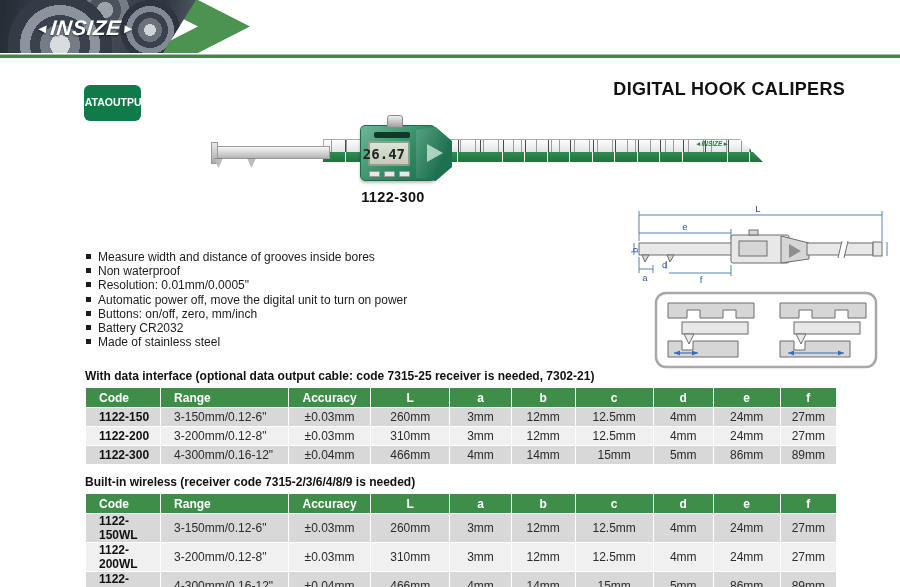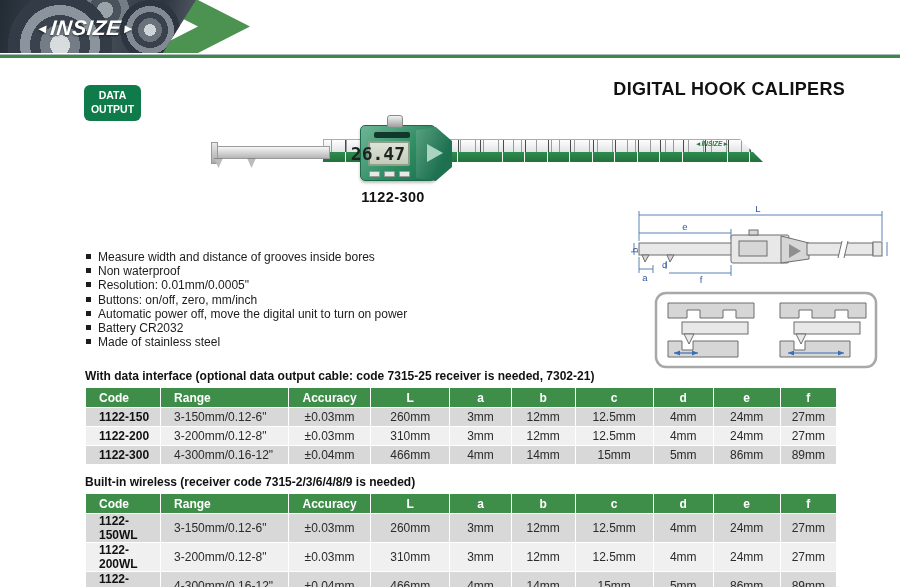--- a/index.html
+++ b/index.html
@@ -21,21 +21,21 @@
   .hdr-logo{position:absolute;left:36px;top:16px;z-index:3;color:#fff;
     font-style:italic;font-weight:bold;font-size:21px;letter-spacing:.5px;
     transform:skewX(-6deg);text-shadow:0 1px 2px rgba(0,0,0,.6);display:flex;align-items:center;gap:1px;}
   .hdr-logo .arrow{font-size:13px;font-style:normal;}
   .hdr-rule{position:absolute;left:0;top:54px;width:900px;height:3px;
     background:var(--rule-green,#3a8a47);border-top:1px solid #b3b8bc;}
 
   
   .badge{position:absolute;left:84px;top:85px;width:57px;height:36px;
     background:var(--badge-green,#0f7b4a);border-radius:6px;color:#fff;
-    font-weight:bold;font-size:10.5px;line-height:1.3;display:flex;flex-direction:column;
+    font-weight:bold;font-size:10.5px;line-height:1.3;display:flex;flex-direction:row;
     align-items:center;justify-content:center;text-align:center;}
   .title{position:absolute;right:55px;top:79px;font-size:18px;font-weight:bold;
     letter-spacing:.3px;color:#111;}
 
   
   .figure{position:absolute;left:185px;top:113px;width:580px;height:80px;}
   .rod{position:absolute;left:28px;top:33px;width:115px;height:11px;
     background:linear-gradient(#f7f7f7,#b5b5b5);border:1px solid #9a9a9a;}
   .rod-face{position:absolute;left:26px;top:29px;width:5px;height:20px;
     background:linear-gradient(#e9e9e9,#a9a9a9);border:1px solid #999;}
@@ -58,21 +58,21 @@
   .beam-logo{position:absolute;left:372px;top:1px;font-size:6.5px;font-weight:bold;
     font-style:italic;color:#2b7a43;letter-spacing:0;}
   .unit{position:absolute;left:175px;top:12px;width:74px;height:54px;
     background:linear-gradient(135deg,#6fb597,#2c8a60 60%,#1d7050);
     border:1px solid #1c6a4a;border-radius:5px;box-shadow:0 2px 3px rgba(0,0,0,.25);z-index:2;}
   .roller{position:absolute;left:26px;top:-11px;width:14px;height:11px;
     background:linear-gradient(#f2f2f2,#9f9f9f);border:1px solid #8a8a8a;border-radius:3px 3px 1px 1px;}
   .unit-strip{position:absolute;left:13px;top:6px;width:36px;height:6px;background:#12382b;border-radius:2px;}
   .lcd{position:absolute;left:7px;top:15px;width:42px;height:25px;
     background:linear-gradient(#dde3d6,#c3ccba);border:2px solid #8ea089;border-radius:2px;
-    font-family:"DejaVu Sans Mono",monospace;font-weight:bold;font-size:18px;color:#1d2420;
+    font-family:"DejaVu Sans Mono",monospace;font-weight:bold;font-size:14px;color:#1d2420;
     display:flex;align-items:center;justify-content:flex-end;padding-right:3px;box-sizing:border-box;}
   .unit-btn{position:absolute;top:45px;width:9px;height:4px;background:#e8e8e8;border:1px solid #9a9a9a;border-radius:1px;}
   .unit-btn.b1{left:8px}.unit-btn.b2{left:23px}.unit-btn.b3{left:38px}
   .wedge{position:absolute;right:-17px;top:1px;width:36px;height:54px;
     background:linear-gradient(115deg,#57a27f,#1d7050 70%);
     clip-path:polygon(0 6%,55% 0,100% 26%,100% 74%,55% 100%,0 94%);}
   .wedge-tri{position:absolute;left:11px;top:17px;width:16px;height:18px;background:#bfe3d2;
     clip-path:polygon(0 0,100% 50%,0 100%);opacity:.85;}
   .model{position:absolute;left:318px;top:189px;width:150px;text-align:center;
     font-weight:bold;font-size:14.5px;letter-spacing:.4px;color:#111;}
@@ -206,22 +206,22 @@
       <line x1="22" y1="62" x2="78" y2="62" stroke="#3a6db5" stroke-width="1.2"></line>
       <polygon points="22,62 28,59.5 28,64.5" fill="#3a6db5"></polygon>
       <polygon points="78,62 72,59.5 72,64.5" fill="#3a6db5"></polygon>
     </g>
   </svg>
 
   <ul class="features">
       <li><span class="sq"></span>Measure width and distance of grooves inside bores</li>
       <li><span class="sq"></span>Non waterproof</li>
       <li><span class="sq"></span>Resolution: 0.01mm/0.0005"</li>
+      <li><span class="sq"></span>Automatic power off, move the digital unit to turn on power</li>
       <li><span class="sq"></span>Buttons: on/off, zero, mm/inch</li>
-      <li><span class="sq"></span>Automatic power off, move the digital unit to turn on power</li>
       <li><span class="sq"></span>Battery CR2032</li>
       <li><span class="sq"></span>Made of stainless steel</li>
     </ul>
 
   <div class="section s1">
     <div class="sec-heading">With data interface (optional data output cable: code 7315-25 receiver is needed, 7302-21)</div>
     <table class="spec">
         <colgroup>
           <col style="width: 10%;">
           <col style="width: 17%;">

